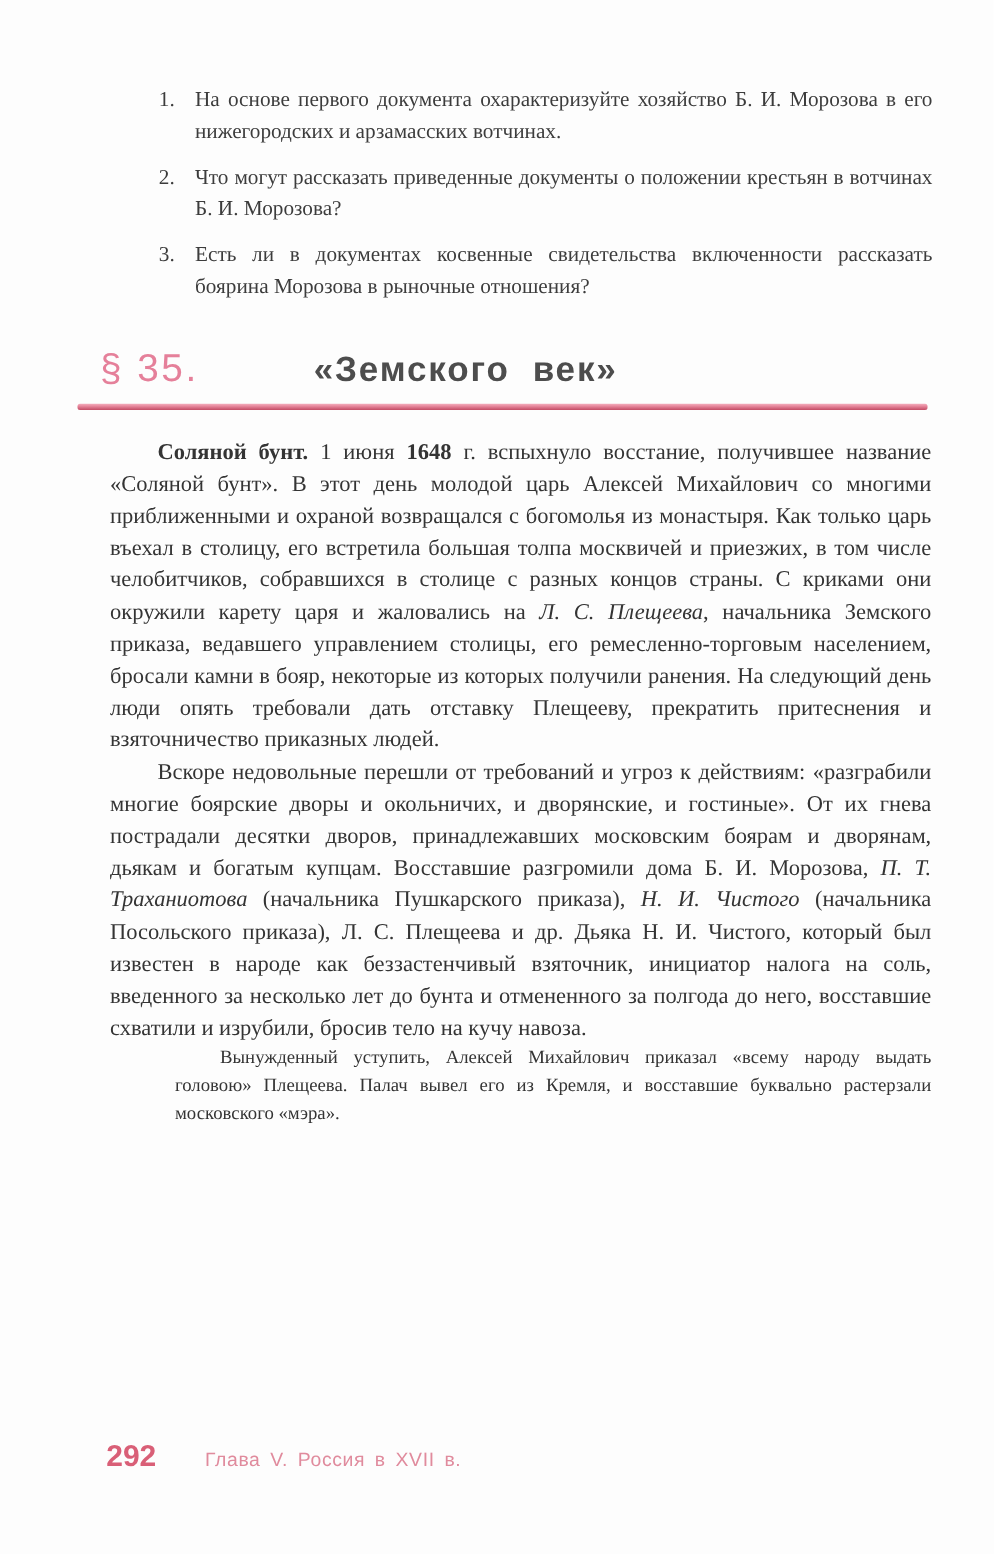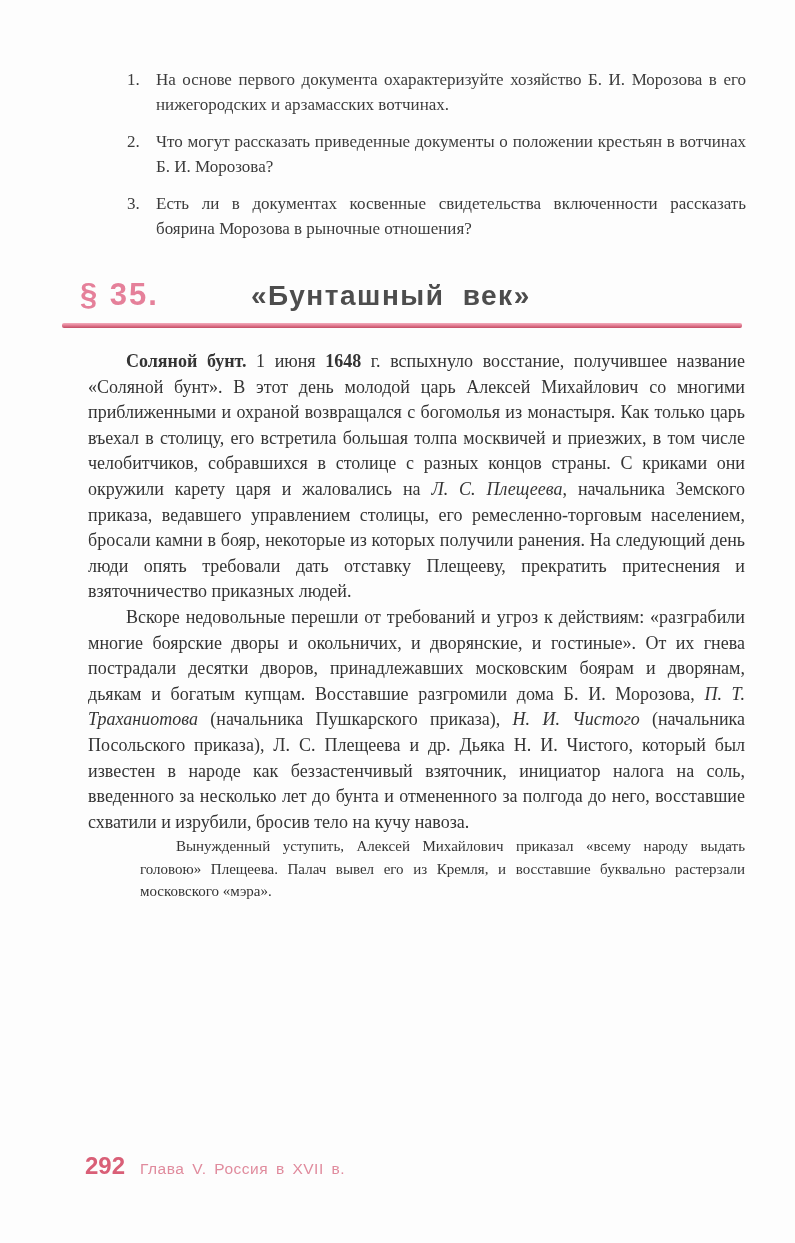--- a/index.html
+++ b/index.html
@@ -28,21 +28,21 @@
 
   
   .section-header {
     margin: 36px 53px 0 80px;
     display: flex;
     align-items: baseline;
     font-family: "Liberation Sans", "DejaVu Sans", sans-serif;
   }
   .section-number {
     font-size: 31px;
-    font-weight: 700;
+    font-weight: 400;
     letter-spacing: 2px;
     color: #e5809a;
   }
   .section-title {
     margin-left: 92px;
     font-size: 28px;
     font-weight: 700;
     letter-spacing: 1.5px;
     word-spacing: 9px;
     color: #4d4d4d;
@@ -73,20 +73,21 @@
   .excerpt p { margin: 0; text-indent: 36px; }
 
   
   .footer {
     position: absolute;
     left: 85px;
     top: 1152px;
     display: flex;
     align-items: baseline;
     font-family: "Liberation Sans", "DejaVu Sans", sans-serif;
+    gap: 24px;
   }
   .page-number {
     font-size: 24px;
     font-weight: 700;
     color: #d95f77;
   }
   .chapter-title {
     margin-left: 15px;
     font-size: 15.5px;
     letter-spacing: 0.5px;
@@ -109,21 +110,21 @@
       <span class="q-text">Что могут рассказать приведенные документы о положении крестьян в вотчинах Б. И. Морозова?</span>
     </div>
     <div class="q-item">
       <span class="q-num">3.</span>
       <span class="q-text">Есть ли в документах косвенные свидетельства включенности рассказать боярина Морозова в рыночные отношения?</span>
     </div>
   </div>
 
   <div class="section-header">
     <span class="section-number">§ 35.</span>
-    <span class="section-title">«Бунташный век»</span>
+    <span class="section-title">«Земского век»</span>
   </div>
   <div class="section-rule"></div>
 
   <div class="body-text">
     <p><span style="font-weight: 700;">Соляной бунт.</span><span> 1 июня </span><span style="font-weight: 700;">1648</span><span> г. вспыхнуло восстание, получившее название «Соляной бунт». В этот день молодой царь Алексей Михайлович со многими приближенными и охраной возвращался с богомолья из монастыря. Как только царь въехал в столицу, его встретила большая толпа москвичей и приезжих, в том числе челобитчиков, собравшихся в столице с разных концов страны. С криками они окружили карету царя и жаловались на </span><span style="font-style: italic;">Л. С. Плещеева</span><span>, начальника Земского приказа, ведавшего управлением столицы, его ремесленно-торговым населением, бросали камни в бояр, некоторые из которых получили ранения. На следующий день люди опять требовали дать отставку Плещееву, прекратить притеснения и взяточничество приказных людей.</span></p>
     <p><span>Вскоре недовольные перешли от требований и угроз к действиям: «разграбили многие боярские дворы и окольничих, и дворянские, и гостиные». От их гнева пострадали десятки дворов, принадлежавших московским боярам и дворянам, дьякам и богатым купцам. Восставшие разгромили дома Б. И. Морозова, </span><span style="font-style: italic;">П. Т. Траханиотова</span><span> (начальника Пушкарского приказа), </span><span style="font-style: italic;">Н. И. Чистого</span><span> (начальника Посольского приказа), Л. С. Плещеева и др. Дьяка Н. И. Чистого, который был известен в народе как беззастенчивый взяточник, инициатор налога на соль, введенного за несколько лет до бунта и отмененного за полгода до него, восставшие схватили и изрубили, бросив тело на кучу навоза.</span></p>
   </div>
 
   <div class="excerpt">
     <p>Вынужденный уступить, Алексей Михайлович приказал «всему народу выдать головою» Плещеева. Палач вывел его из Кремля, и восставшие буквально растерзали московского «мэра».</p>

